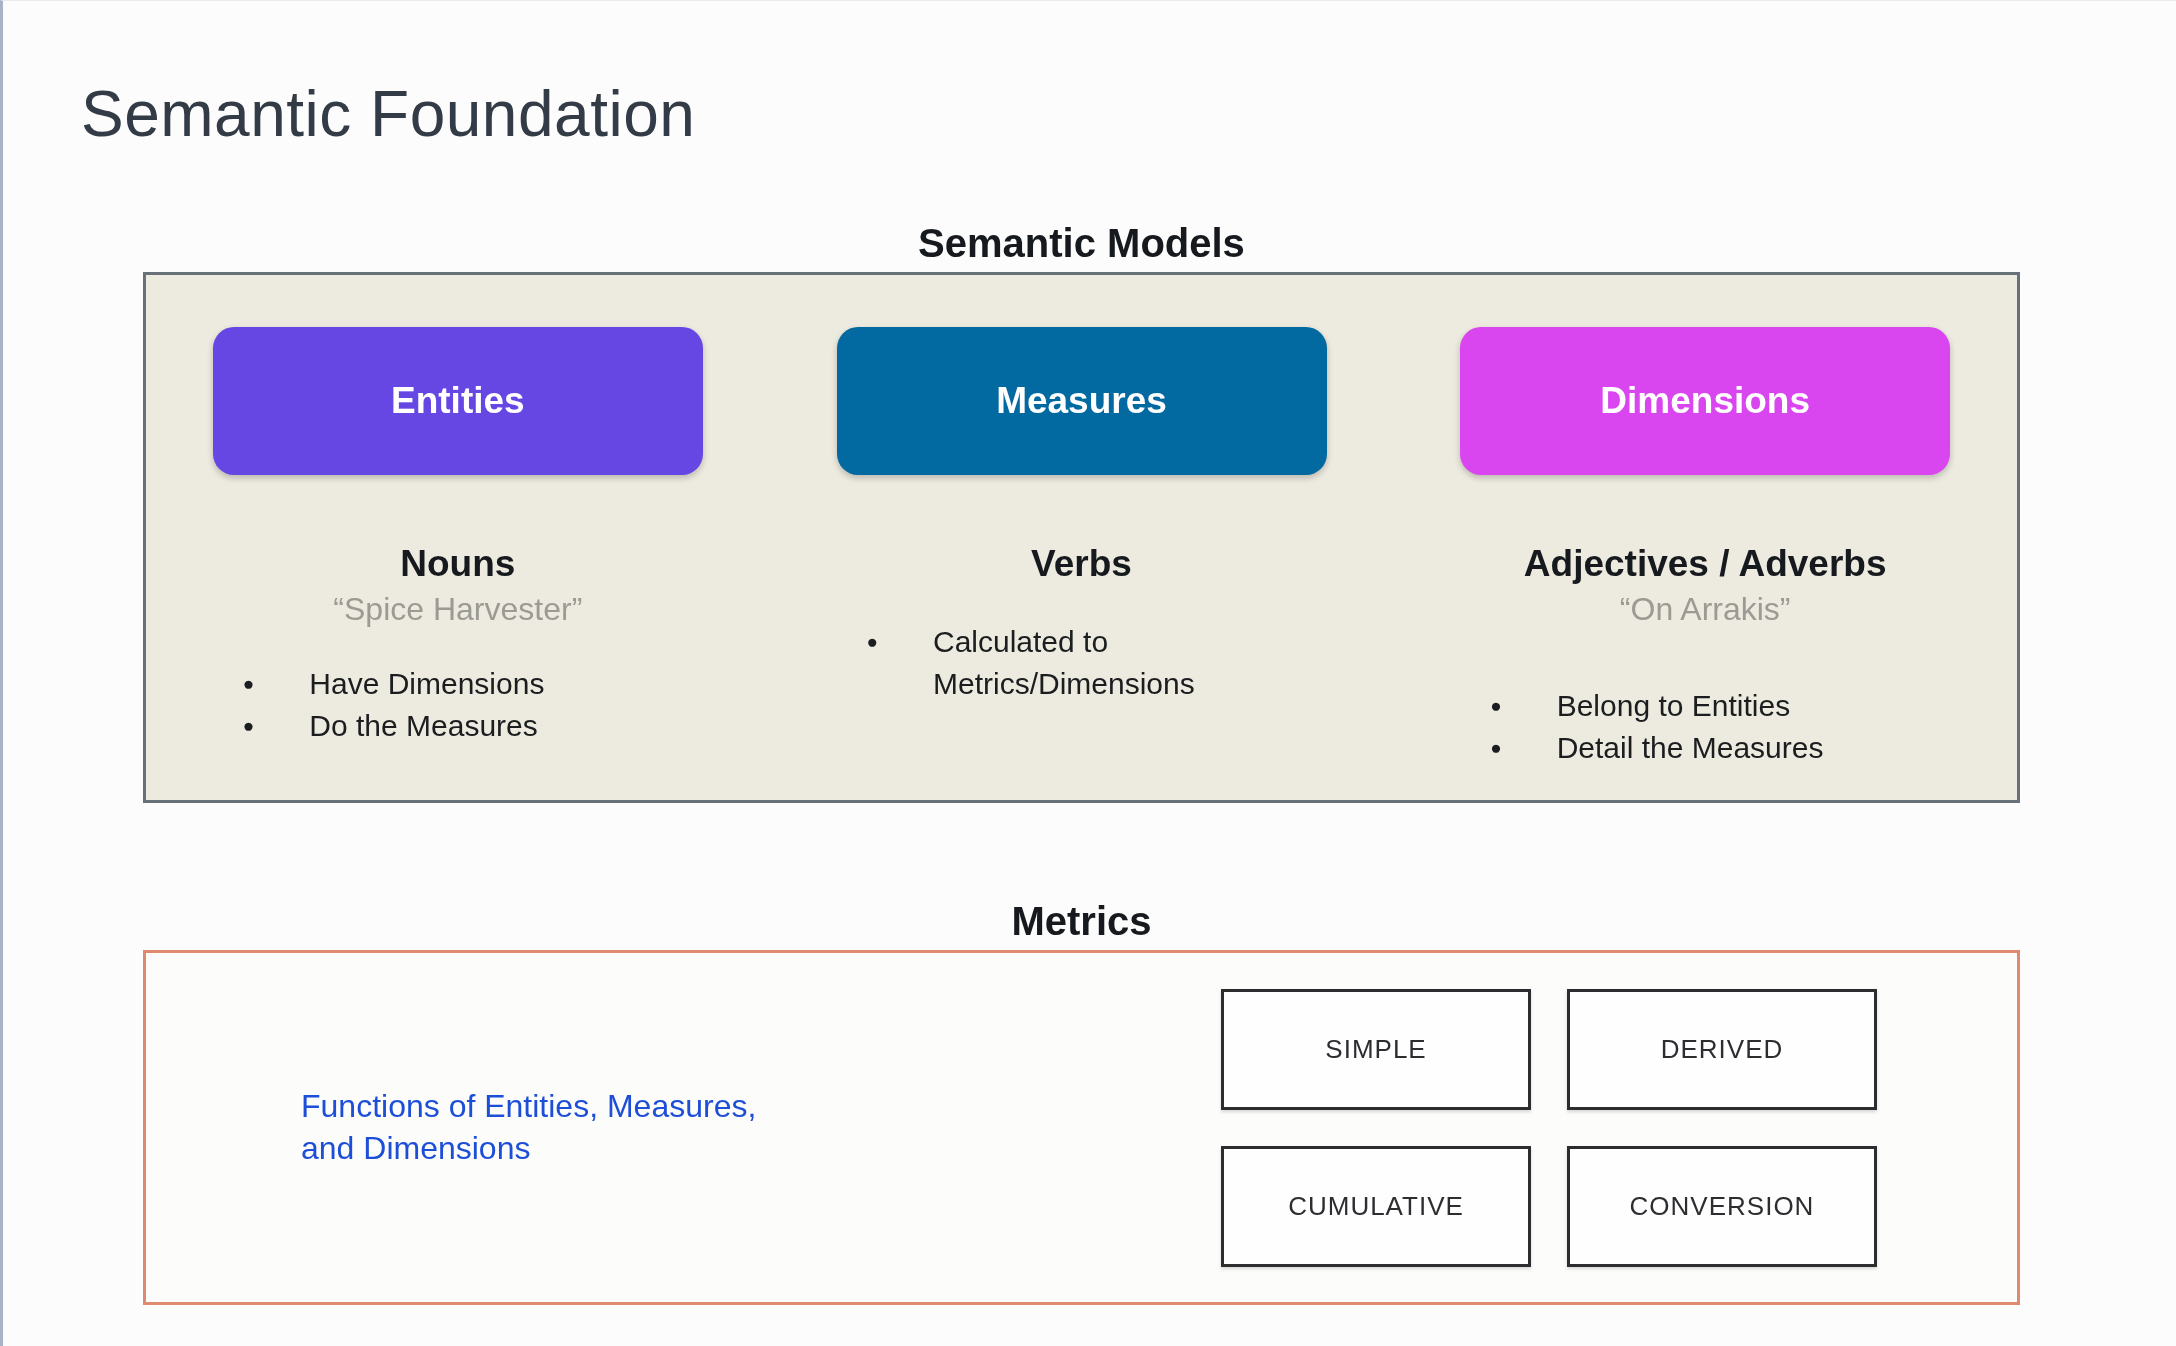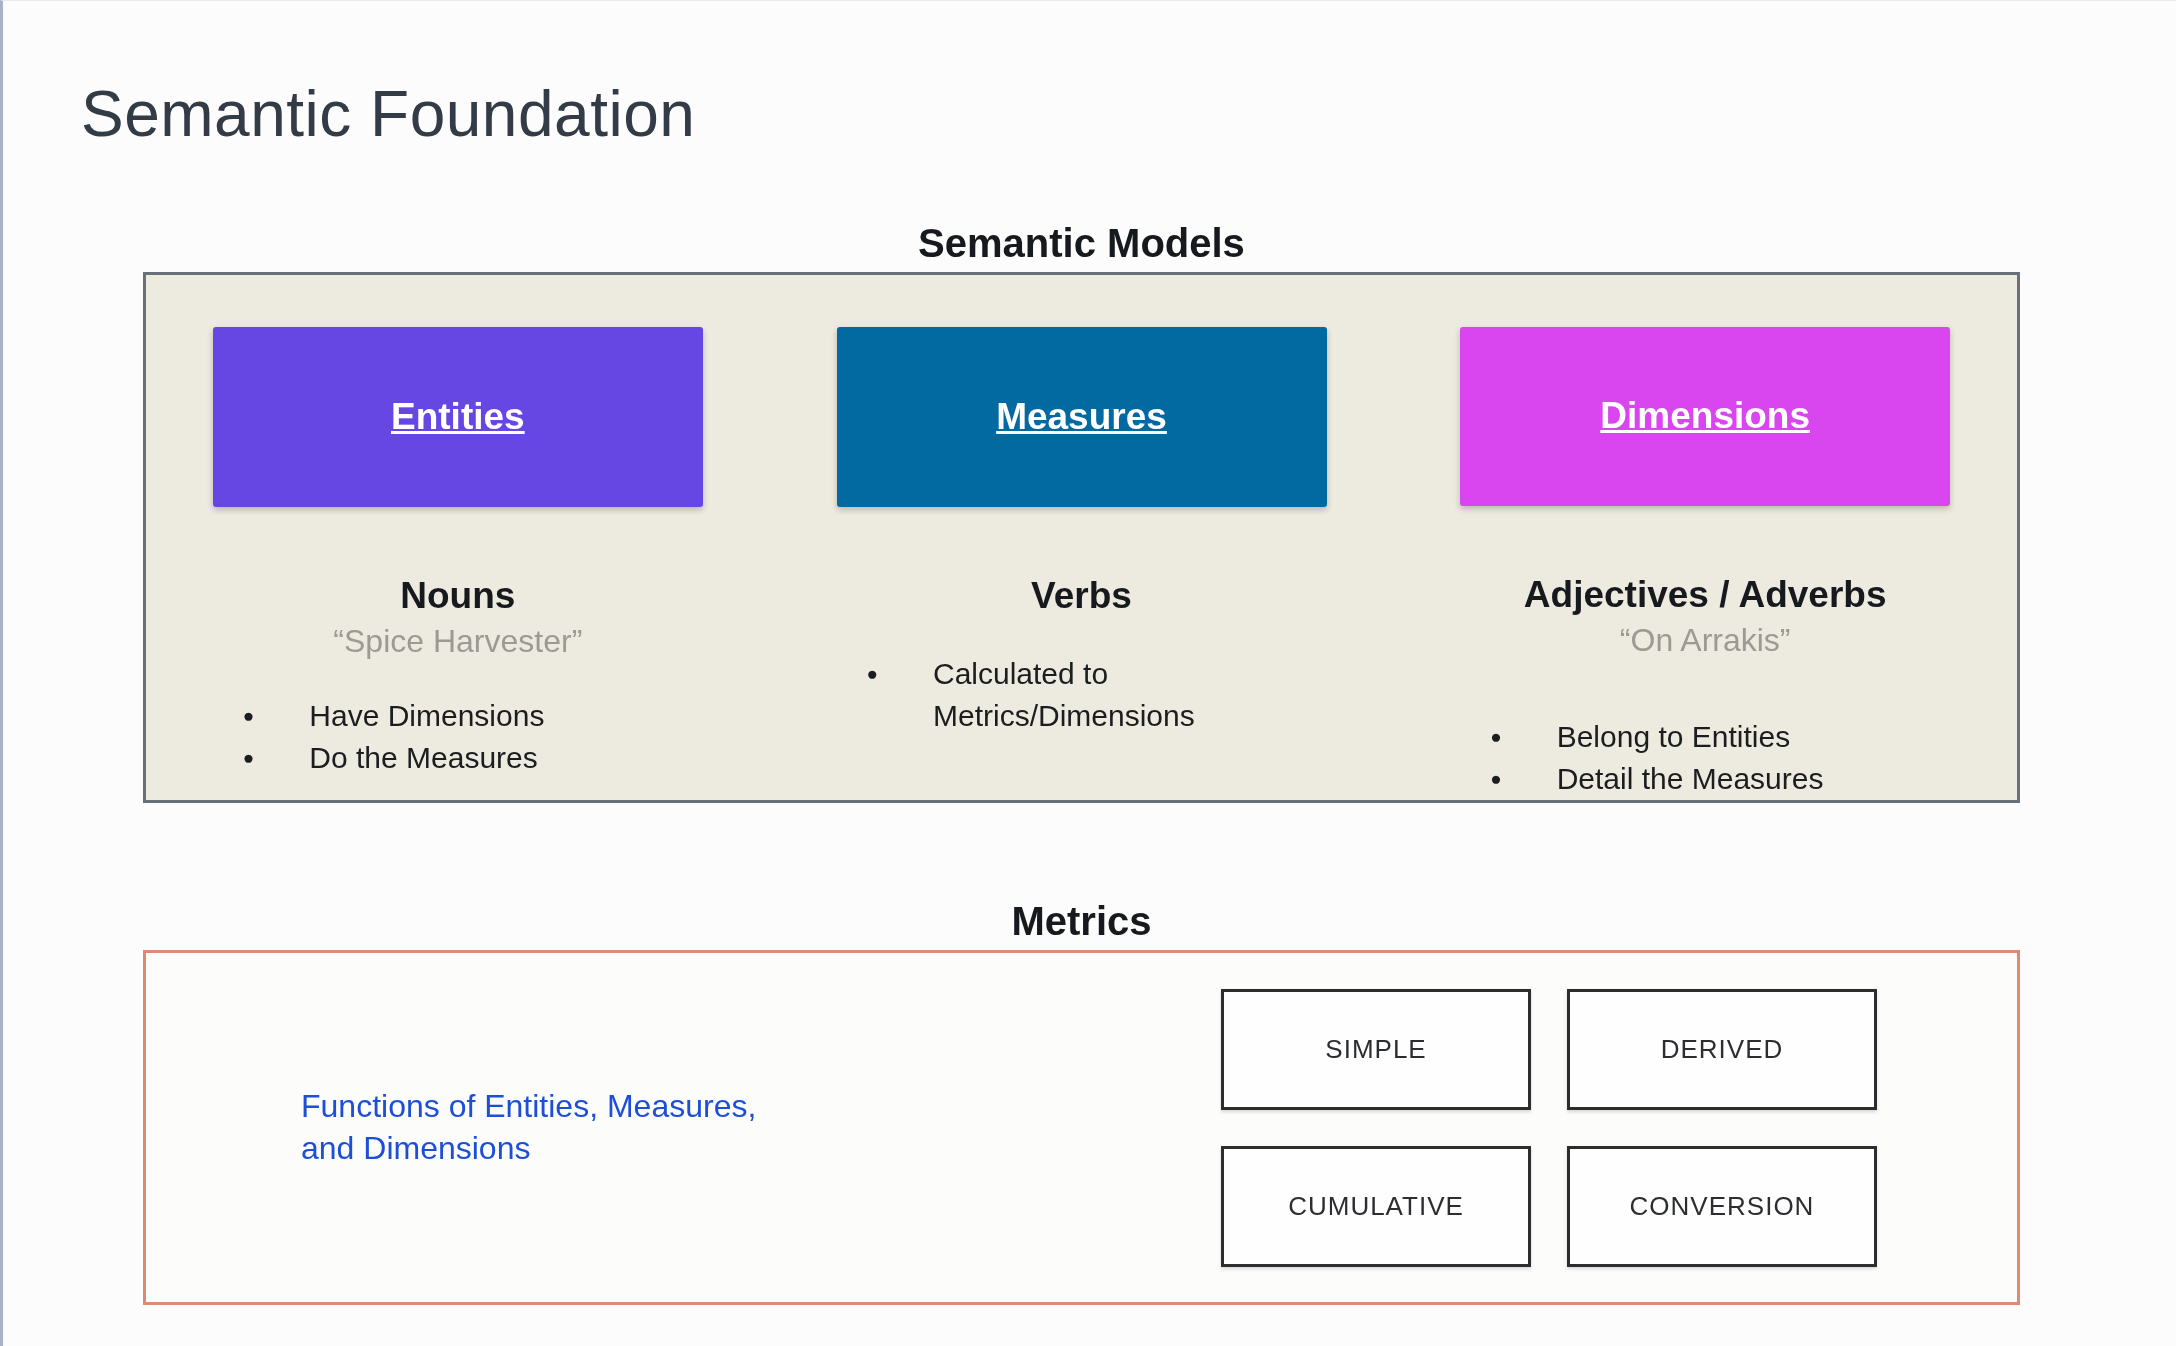--- a/index.html
+++ b/index.html
@@ -52,30 +52,29 @@
     padding-top: 52px;
   }
   .model-col {
     flex: 1;
     display: flex;
     flex-direction: column;
     align-items: center;
   }
   .pill {
     width: 490px;
-    height: 180px;
-    border-radius: 3px;
+    height: 148px;
+    border-radius: 21px;
     display: flex;
     align-items: center;
     justify-content: center;
     color: #ffffff;
     font-size: 37px;
     font-weight: 700;
     box-shadow: 0 3px 6px rgba(0,0,0,0.22);
-    text-decoration: underline;
   }
   .pill-entities   { background: #6747e3; }
   .pill-measures   { background: #0369a1; }
   .pill-dimensions { background: #d946ef; }
 
   .model-subtitle {
     margin-top: 66px;
     font-size: 37px;
     font-weight: 700;
     color: #16191d;

